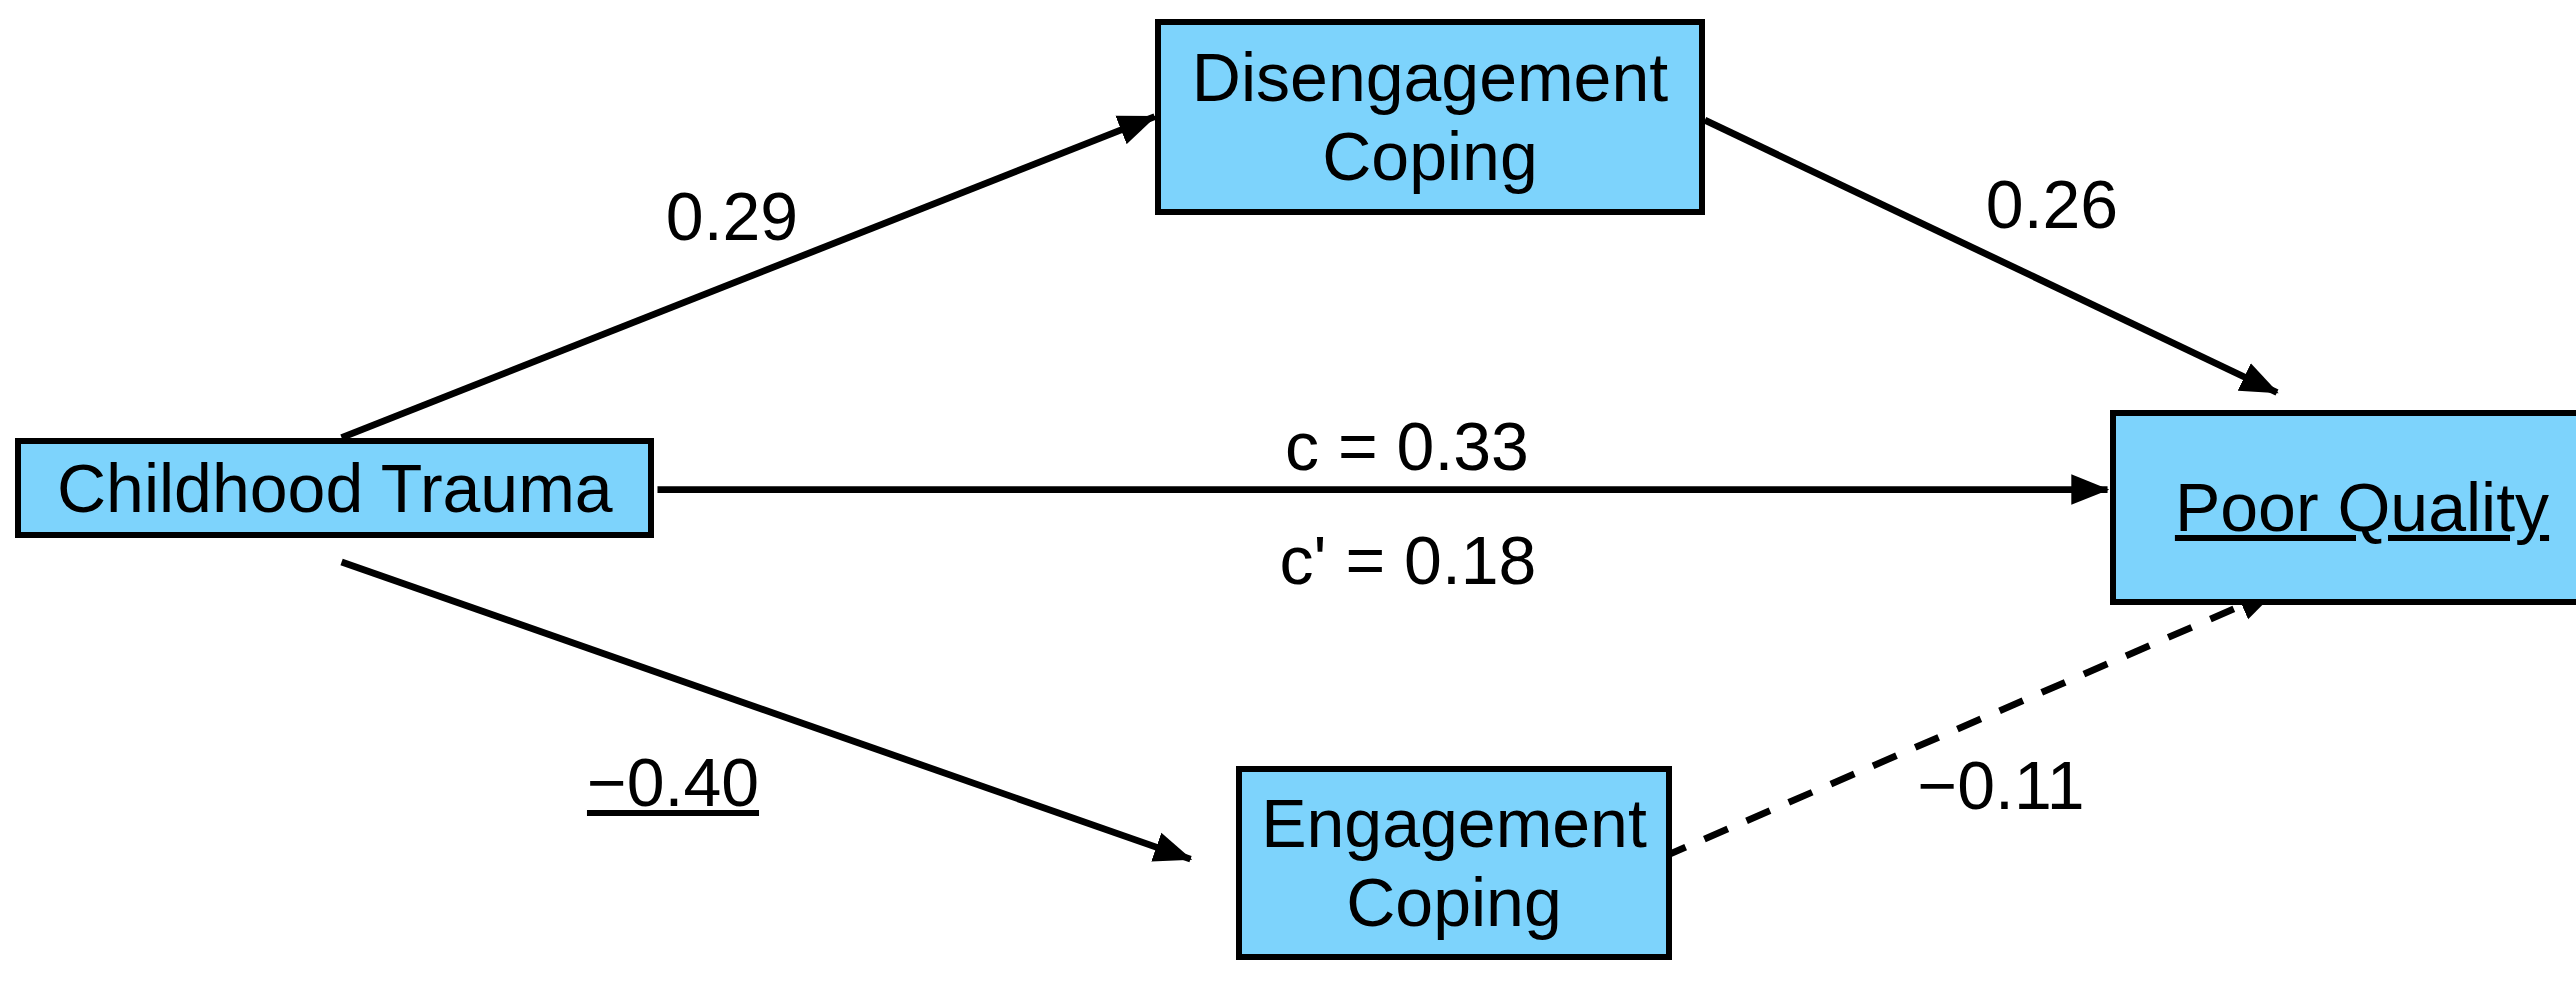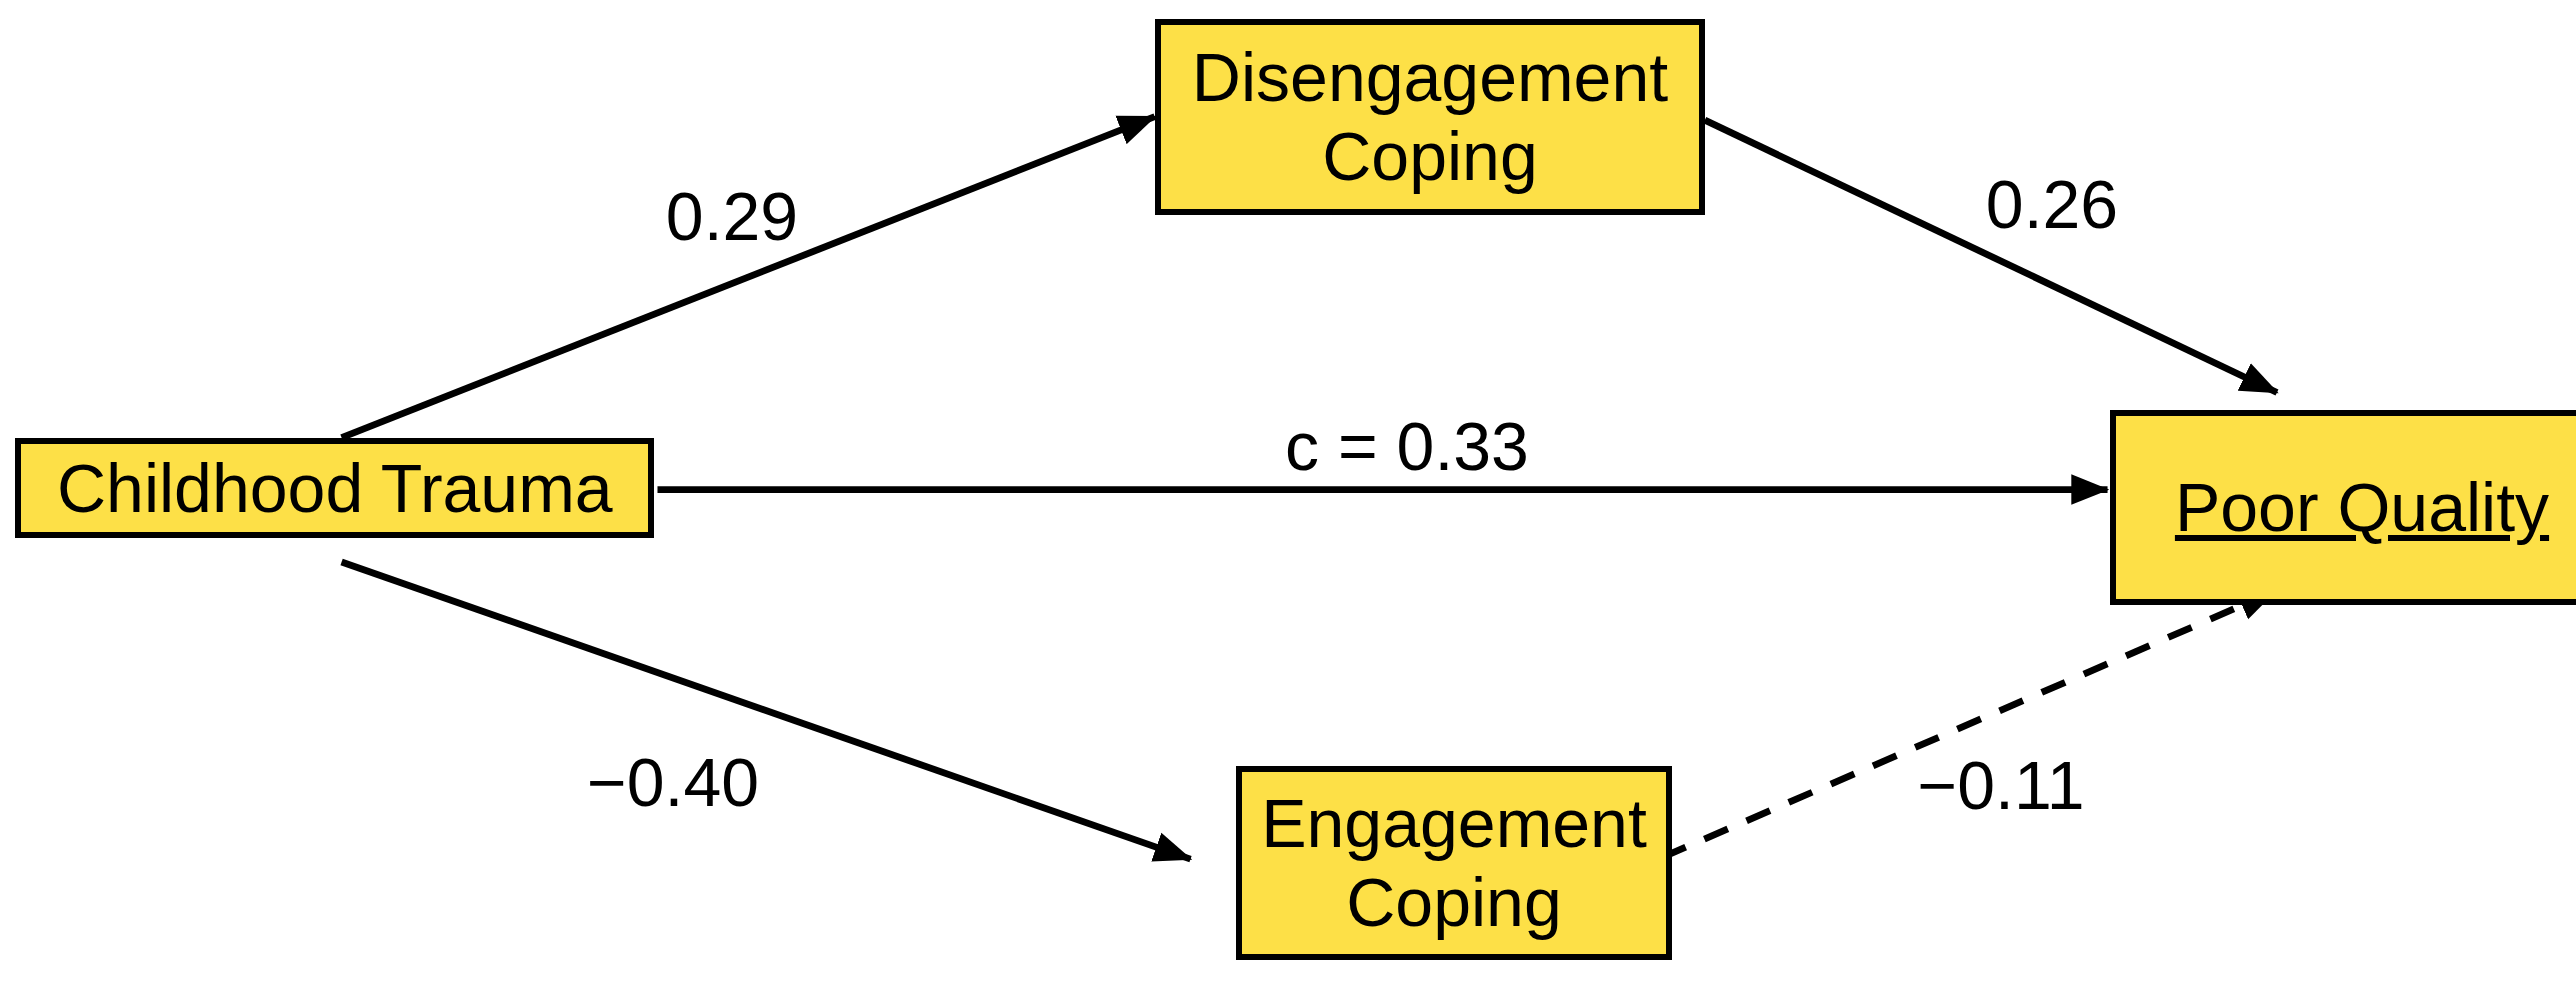--- a/index.html
+++ b/index.html
@@ -14,21 +14,21 @@
   }
   .arrow-layer {
     position: absolute;
     left: 0; top: 0;
     width: 2576px; height: 986px;
   }
   .node {
     position: absolute;
     box-sizing: border-box;
     border: 6px solid #000000;
-    background: #fde047;
+    background: #7dd3fc;
     display: flex;
     flex-direction: column;
     align-items: center;
     justify-content: center;
     text-align: center;
     font-size: 68px;
     line-height: 1.16;
     white-space: nowrap;
   }
   .node-childhood-trauma   { left: 15.3px;   top: 438px; width: 639px; height: 100px; }
@@ -39,21 +39,21 @@
     position: absolute;
     transform: translate(-50%, -50%);
     font-size: 68px;
     line-height: 1;
     white-space: nowrap;
   }
   .coef-a1     { left: 732px;  top: 216px; }
   .coef-b1     { left: 2052px; top: 204px; }
   .coef-total  { left: 1407px; top: 422px; margin-top: 24px; }
   .coef-direct { left: 1408px; top: 560px; }
-  .coef-a2     { left: 673px;  top: 782px; }
+  .coef-a2     { left: 673px;  top: 782px; text-decoration: underline; }
   .coef-b2     { left: 2001px; top: 785px; }
   .path-line { stroke: #000000; stroke-width: 8; fill: none; }
   .path-dashed { stroke-dasharray: 30 24; }
 </style>
 </head>
 <body>
 
 <div class="canvas">
 
   <svg class="arrow-layer" viewBox="0 0 3025 1158" xmlns="http://www.w3.org/2000/svg">
@@ -86,19 +86,20 @@
   <div class="node node-poor-qol">
     <span>Poor Quality</span>
   </div>
 
   <div class="coef coef-a1">0.29</div>
 
   <div class="coef coef-b1">0.26</div>
 
   <div class="coef coef-total">c = 0.33</div>
 
+  <div class="coef coef-direct">c' = 0.18</div>
 
   <div class="coef coef-a2">−0.40</div>
 
   <div class="coef coef-b2">−0.11</div>
 
 </div>
 
 
 </body></html>

